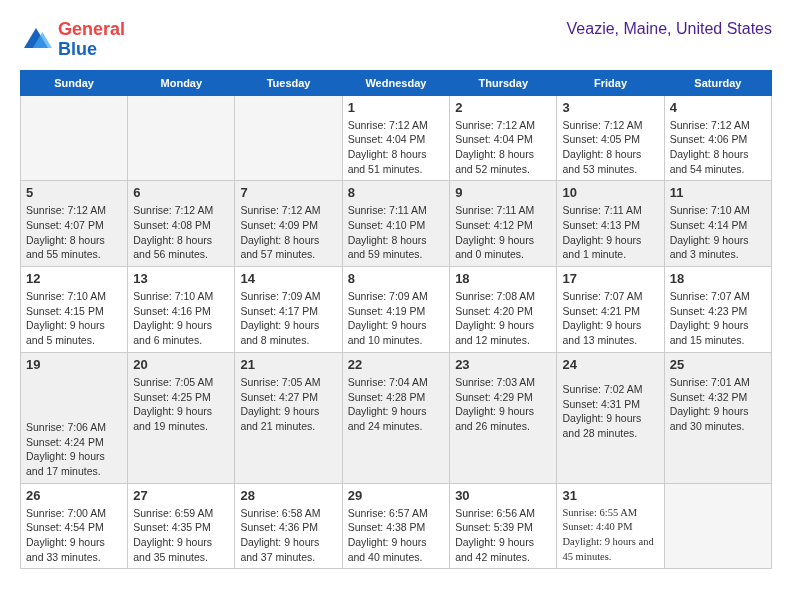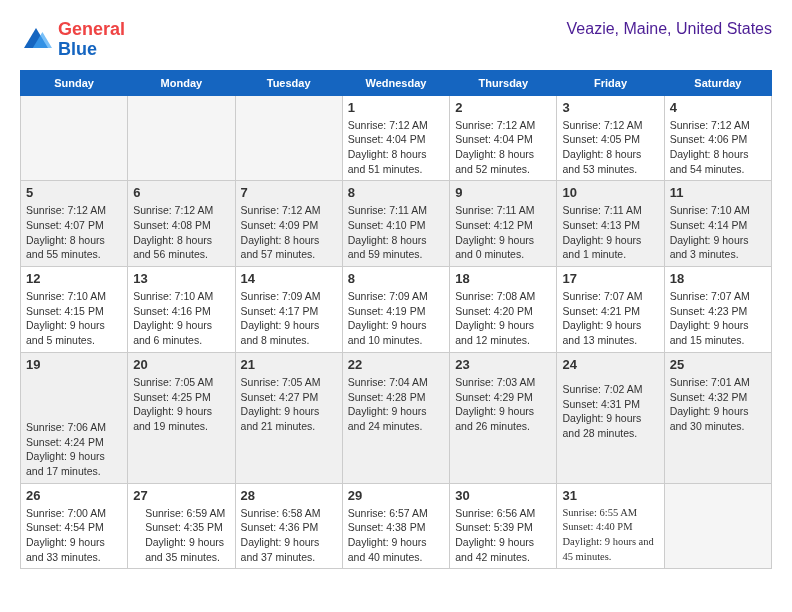--- a/index.html
+++ b/index.html
@@ -287,21 +287,21 @@
       </tr>
       <tr>
         <td>
           <div class="day-num">26</div>
           <div class="day-info" style="white-space: pre-line;">Sunrise: 7:00 AM
 Sunset: 4:54 PM
 Daylight: 9 hours and 33 minutes.</div>
         </td>
         <td>
           <div class="day-num">27</div>
-          <div class="day-info" style="white-space: pre-line; margin-left: 12px;">Sunrise: 6:59 AM
+          <div class="day-info" style="white-space: pre-line;">Sunrise: 6:59 AM
 Sunset: 4:35 PM
 Daylight: 9 hours and 35 minutes.</div>
         </td>
         <td>
           <div class="day-num">28</div>
           <div class="day-info" style="white-space: pre-line;">Sunrise: 6:58 AM
 Sunset: 4:36 PM
 Daylight: 9 hours and 37 minutes.</div>
         </td>
         <td>

